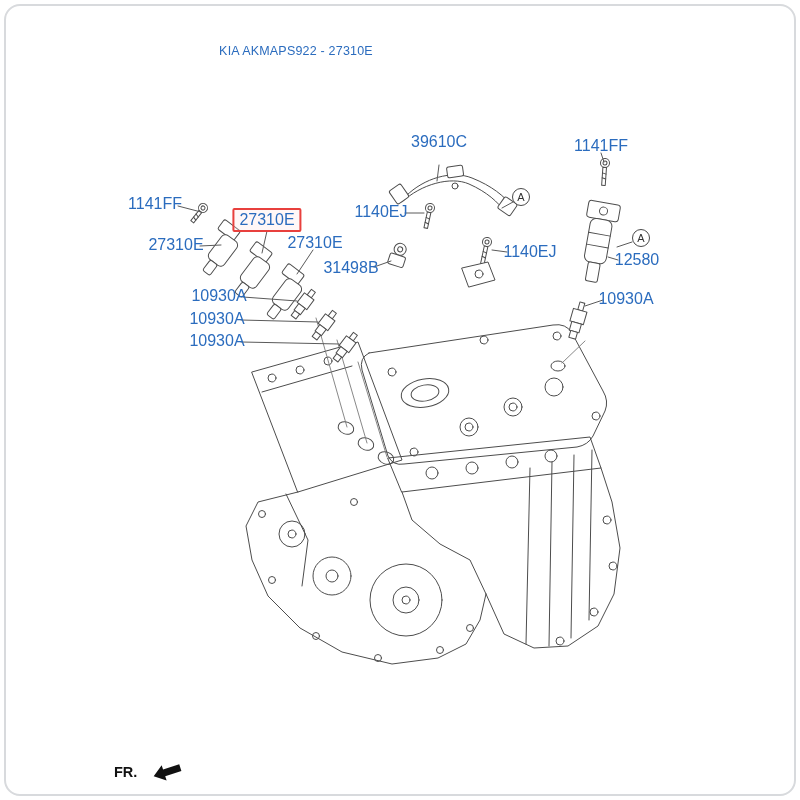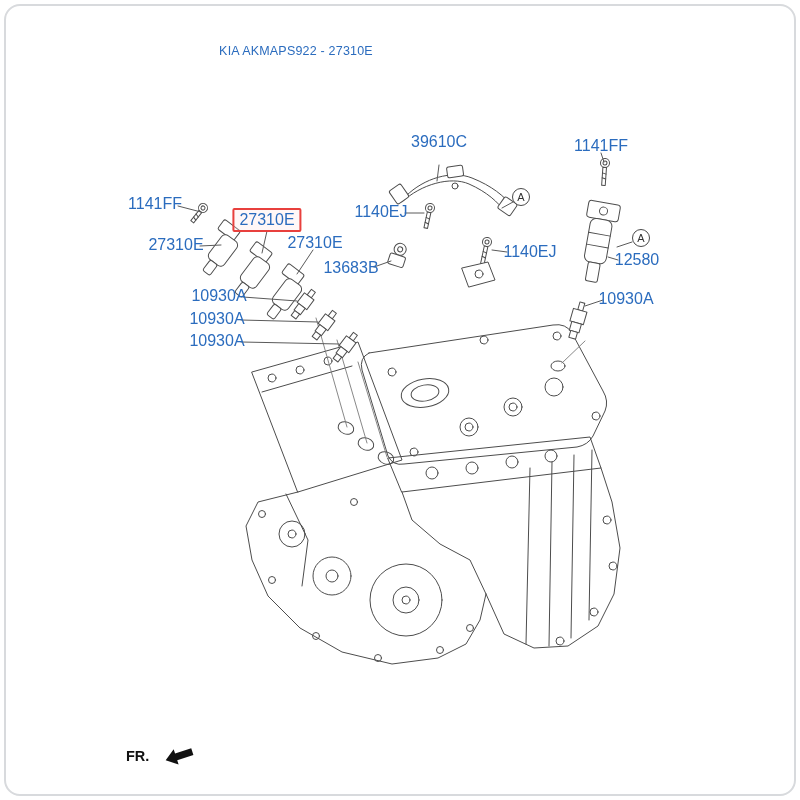--- a/index.html
+++ b/index.html
@@ -7,22 +7,22 @@
   .page { position:relative; width:800px; height:800px; background:#fff; overflow:hidden; }
   .frame { position:absolute; inset:4px; border:2px solid #d8dadd; border-radius:16px; pointer-events:none; }
   .title { position:absolute; left:296px; top:19px; transform:translate(-50%,-50%);
            color:#2b6cbe; font-size:12.5px; font-weight:normal; letter-spacing:.2px; white-space:nowrap;margin-top:32px; }
   .lbl { position:absolute; transform:translate(-50%,-50%); color:#2b6cbe; font-size:16px;
          white-space:nowrap; cursor:pointer; line-height:1; }
   .lbl.hl { border:2px solid #e8403d; background:rgba(255,230,230,.30); padding:2px 5px; border-radius:2px; }
   .bubble { position:absolute; transform:translate(-50%,-50%); width:18px; height:18px;
             border:1.4px solid #4a4a4a; border-radius:50%; display:flex; align-items:center;
             justify-content:center; font-size:11px; color:#333; background:#fff; }
-  .fr { position:absolute; left:114px; top:744px; display:flex; align-items:center; gap:16px;
-        color:#111; font-weight:bold; font-size:14.5px;margin-left:12px; }
+  .fr { position:absolute; left:114px; top:760px; display:flex; align-items:center; gap:16px;
+        color:#111; font-weight:bold; font-size:14.5px; }
   svg.art { position:absolute; left:0; top:0; }
 </style>
 </head>
 <body>
 
 <div class="page">
   <div class="frame"></div>
 
   <div class="title">KIA AKMAPS922 - 27310E</div>
 
@@ -243,21 +243,21 @@
         <path d="M513,202 L502,208"></path>
         <path d="M632,242 L617,247"></path>
       </g>
     </g>
   </svg>
 
   <div class="lbl" style="left:155px; top:204px;">1141FF</div>
   <div class="lbl hl" style="left:267px; top:220px;">27310E</div>
   <div class="lbl" style="left:176px; top:245px;">27310E</div>
   <div class="lbl" style="left:315px; top:243px;">27310E</div>
-  <div class="lbl" style="left:351px; top:268px;">13683B</div>
+  <div class="lbl" style="left:351px; top:268px;">31498B</div>
   <div class="lbl" style="left:219px; top:296px;">10930A</div>
   <div class="lbl" style="left:217px; top:319px;">10930A</div>
   <div class="lbl" style="left:217px; top:341px;">10930A</div>
   <div class="lbl" style="left:439px; top:142px;">39610C</div>
   <div class="lbl" style="left:381px; top:212px;">1140EJ</div>
   <div class="lbl" style="left:530px; top:252px;">1140EJ</div>
   <div class="lbl" style="left:601px; top:146px;">1141FF</div>
   <div class="lbl" style="left:637px; top:260px;">12580</div>
   <div class="lbl" style="left:626px; top:299px;">10930A</div>
 

